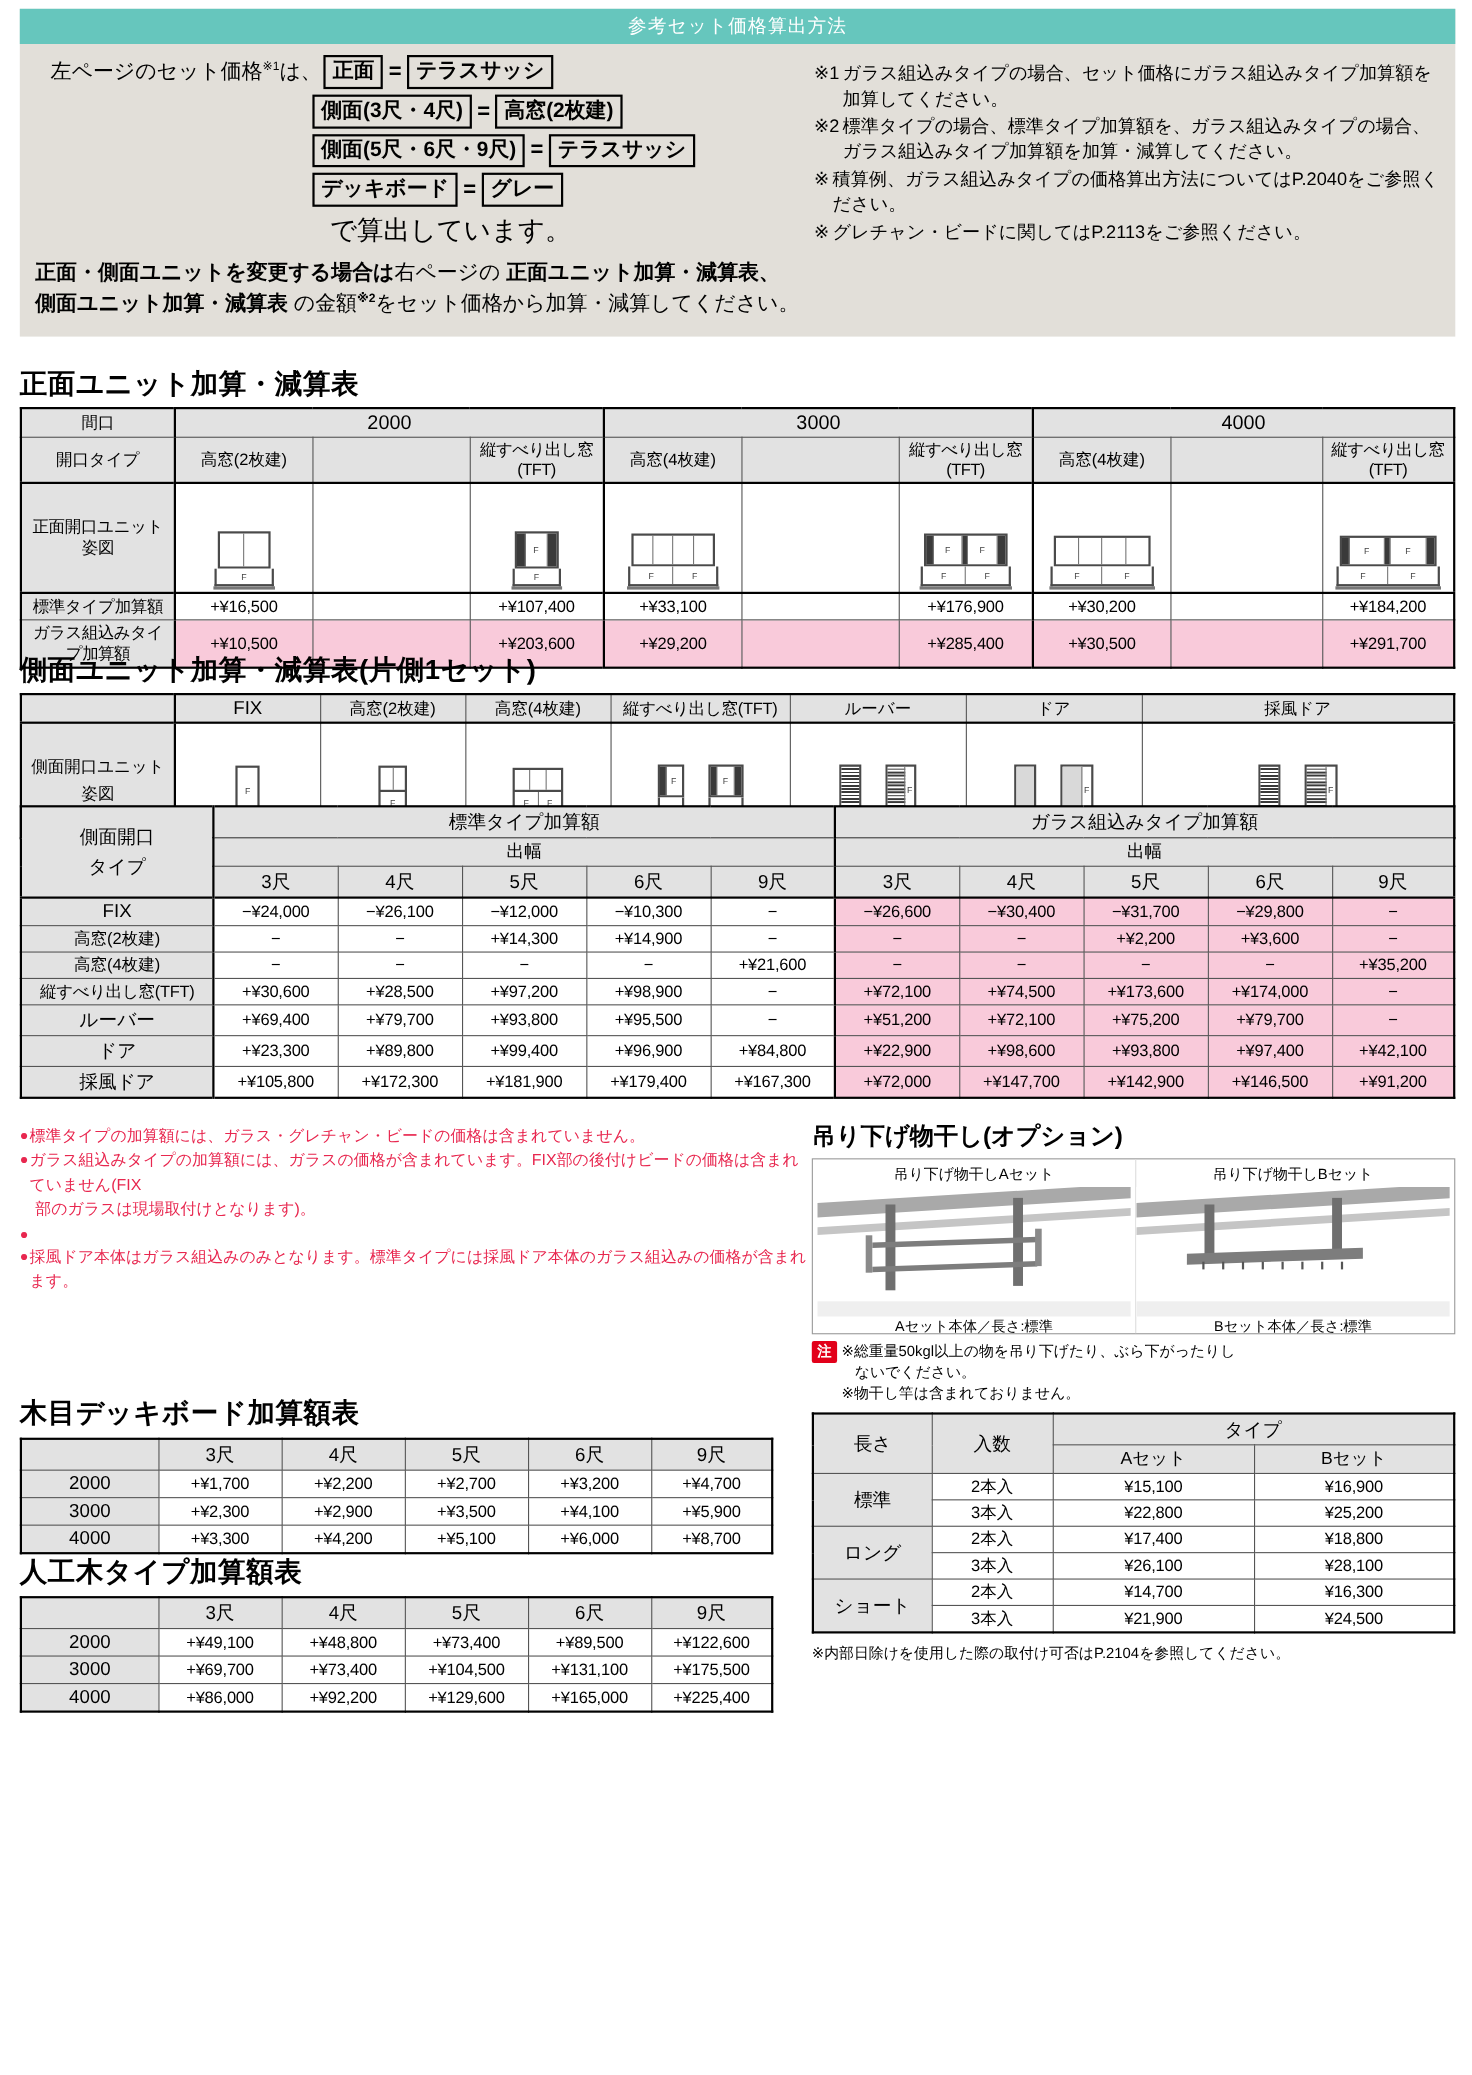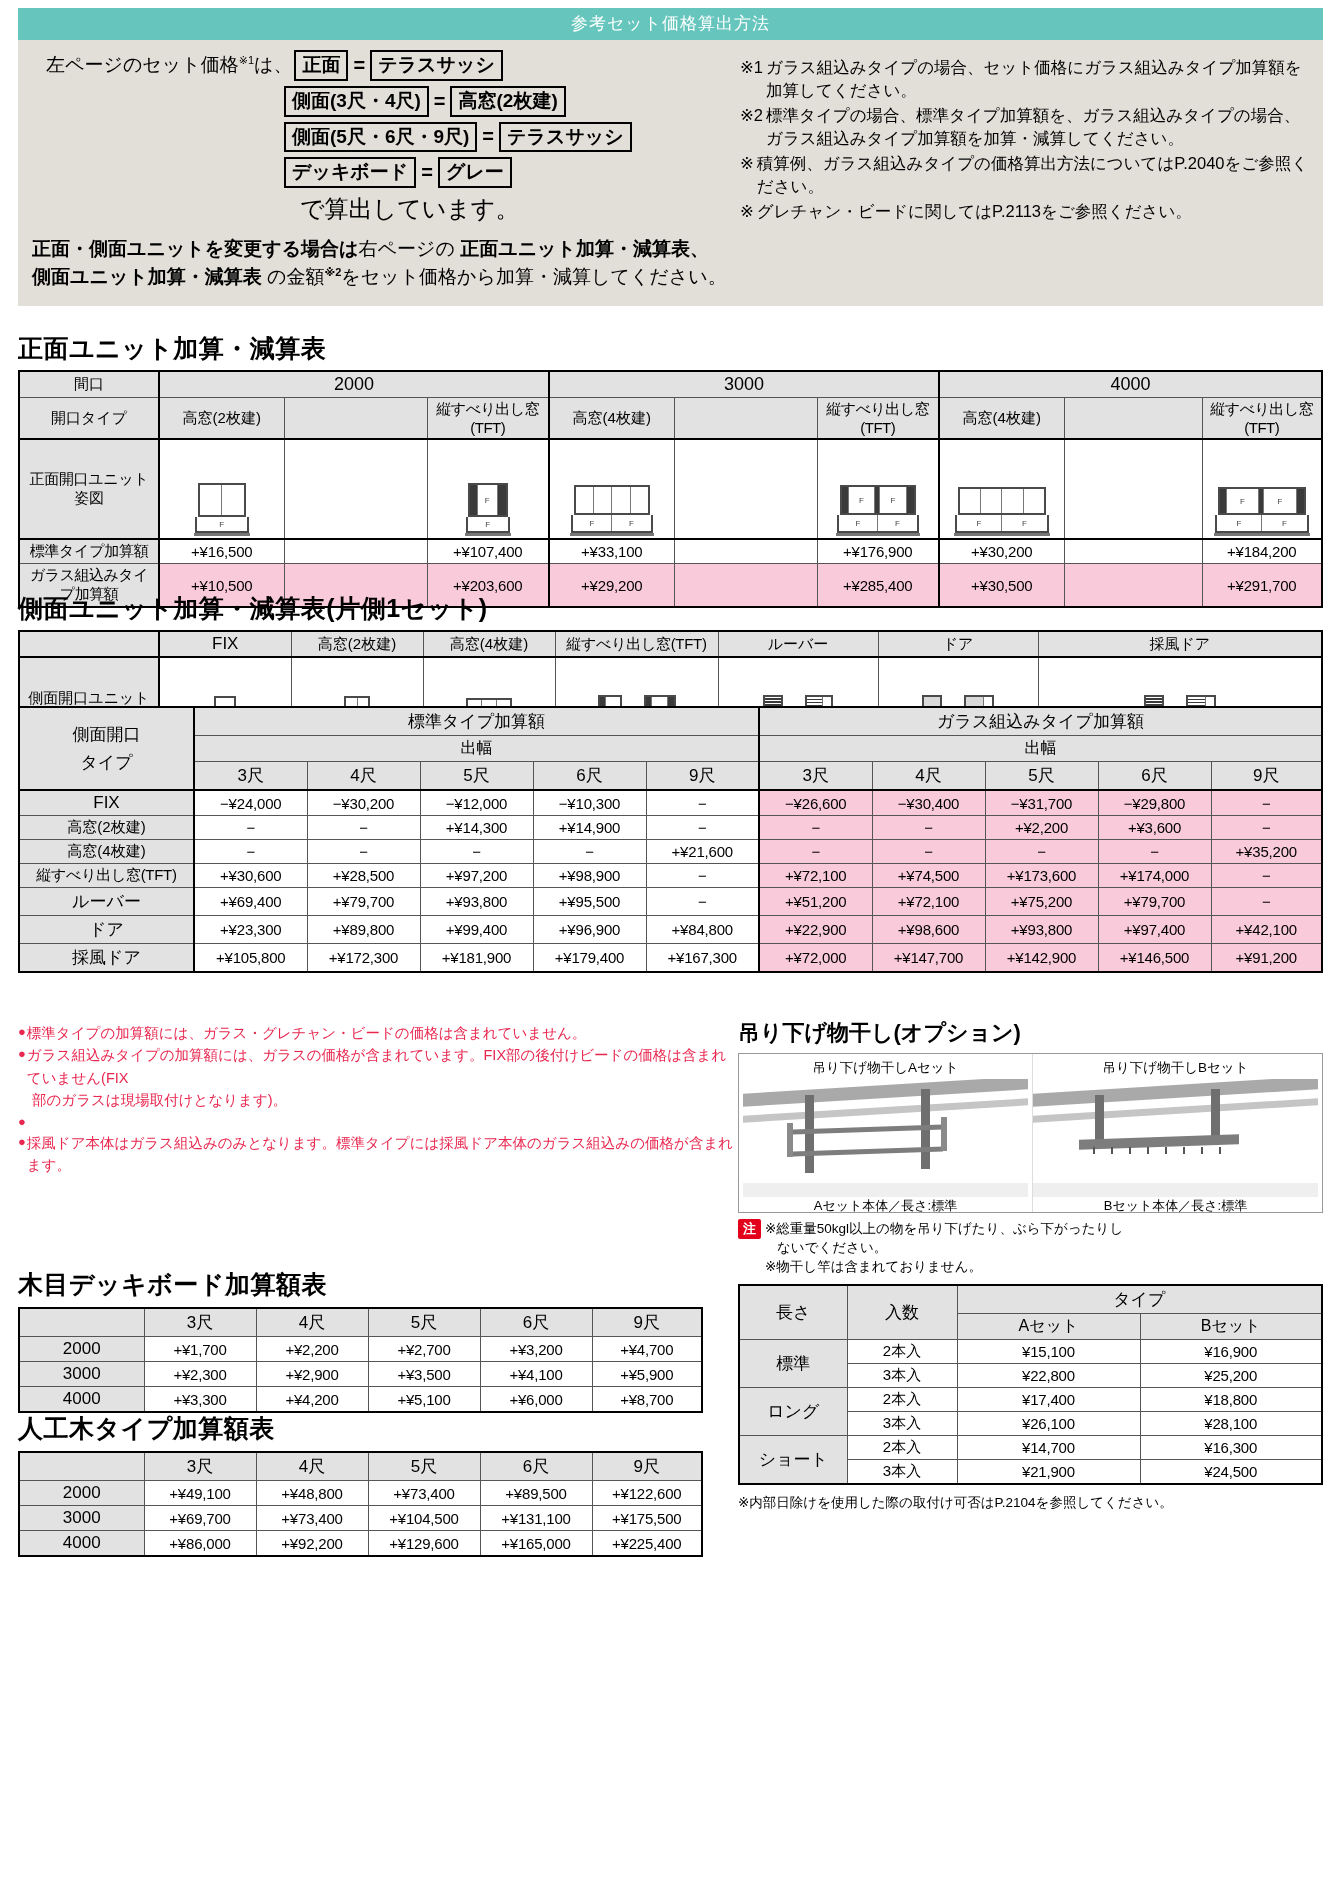--- a/index.html
+++ b/index.html
@@ -519,21 +519,21 @@
             <div class="base" style="width:34px;"></div>
             <span class="sub">4〜9尺</span>
           </div>
         </div>
       </td>
     </tr>
   </tbody>
     </table>
 </div>
 
-<div style="position:absolute; left:18px; top:706px; width:1318px;">
+<div style="position:absolute; left:18px; top:732px; width:1318px;">
   <table class="tbl" style="width:1305px;">
     <tbody>
         <tr>
       <td class="hdr thick-r" rowspan="3" style="width:175px;font-size:17px;line-height:1.6;">
         <div>側面開口</div>
         <div>タイプ</div>
       </td>
       <td class="hdr thick-r" colspan="5" style="font-size:17px;">標準タイプ加算額</td>
       <td class="hdr" colspan="5" style="font-size:17px;">ガラス組込みタイプ加算額</td>
     </tr>
@@ -550,21 +550,21 @@
       <td class="hdr" style="width:113px;font-size:17px;">3尺</td>
       <td class="hdr" style="width:113px;font-size:17px;">4尺</td>
       <td class="hdr" style="width:113px;font-size:17px;">5尺</td>
       <td class="hdr" style="width:113px;font-size:17px;">6尺</td>
       <td class="hdr" style="font-size:17px;">9尺</td>
     </tr>
 
     <tr>
       <td class="hdr thick-r" style="font-size:17px;">FIX</td>
       <td class="price">−¥24,000</td>
-      <td class="price">−¥30,200</td>
+      <td class="price">−¥26,100</td>
       <td class="price">−¥12,000</td>
       <td class="price">−¥10,300</td>
       <td class="price thick-r">−</td>
       <td class="price pink">−¥26,600</td>
       <td class="price pink">−¥30,400</td>
       <td class="price pink">−¥31,700</td>
       <td class="price pink">−¥29,800</td>
       <td class="price pink">−</td>
     </tr>
     <tr>

